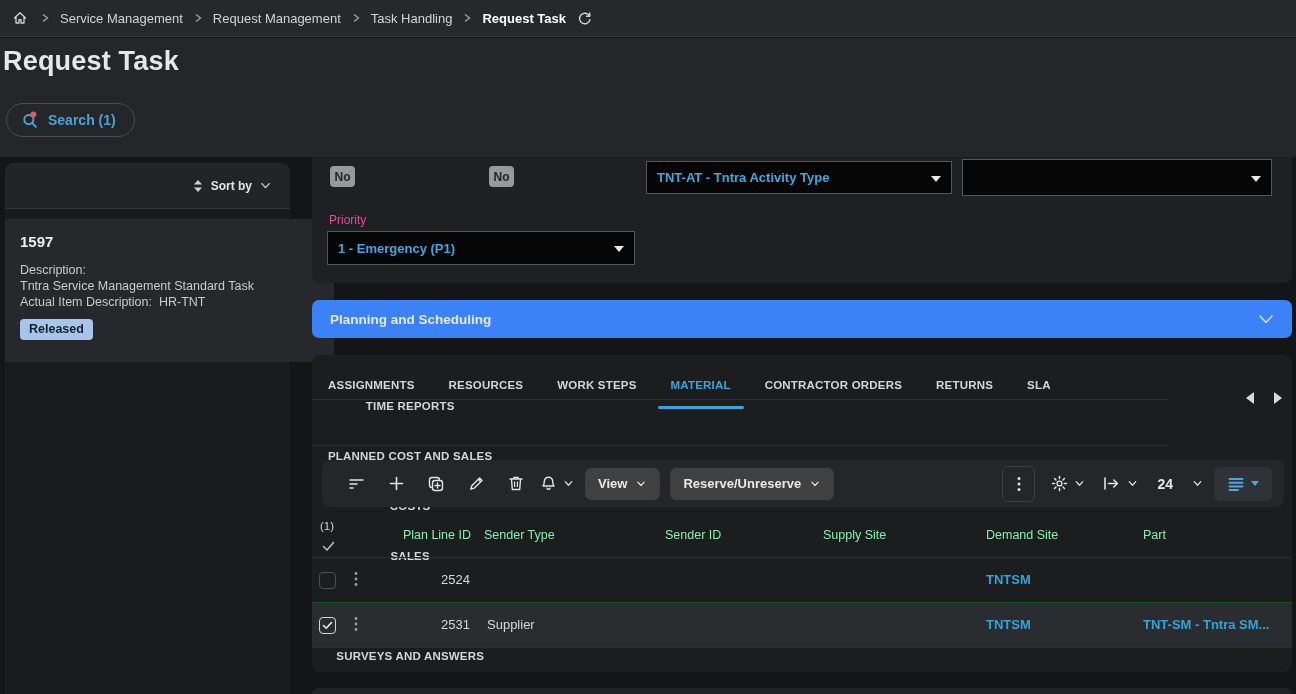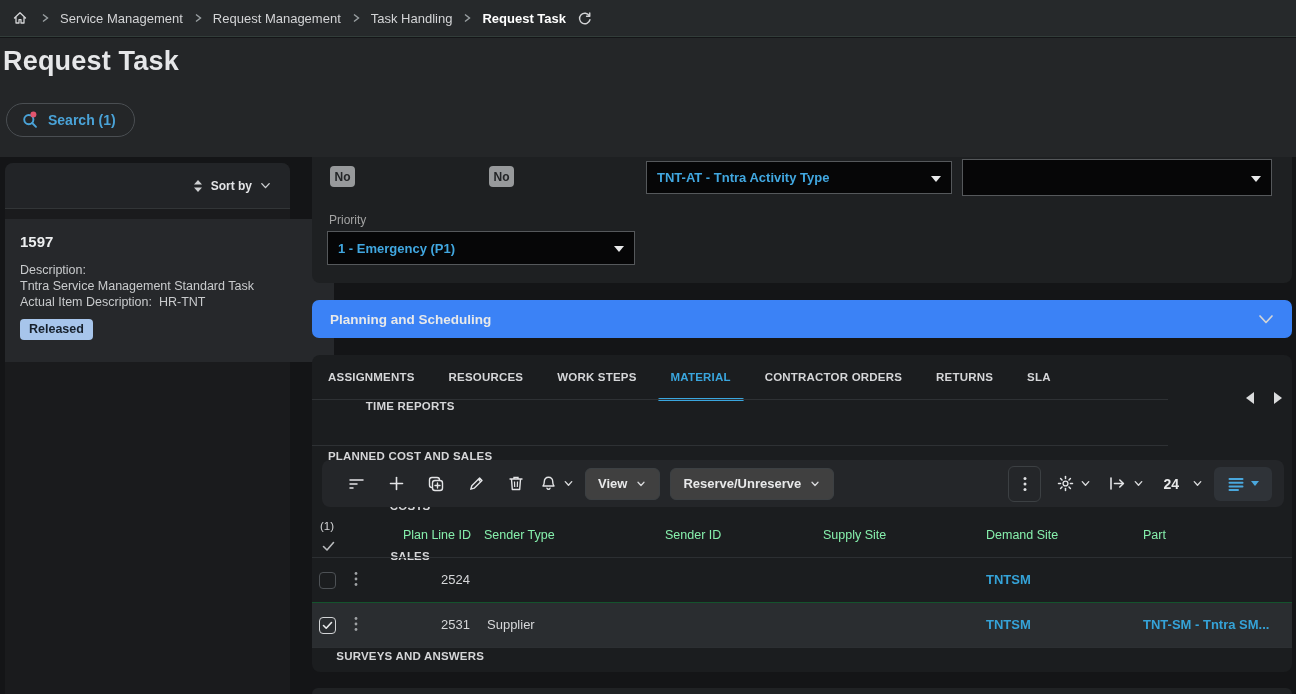--- a/index.html
+++ b/index.html
@@ -36,36 +36,36 @@
   .status-badge { display:inline-block; margin-top:9px; padding:3px 9px 4px; border-radius:4px;
                   background:#a7c5eb; color:#16202c; font-size:12.5px; font-weight:600; }
 
   
   .main { position:absolute; left:312px; top:0; width:980px; height:537px; }
 
   
   .form-card { position:absolute; left:0; top:0; width:980px; height:126px; background:#1e2022; border-radius:0 0 8px 8px; }
   .no-badge { position:absolute; width:25px; height:21px; background:#97999b; color:#232527; font-size:12px; font-weight:700;
               border-radius:4px; display:flex; align-items:center; justify-content:center; cursor:pointer; }
-  .field-label { position:absolute; font-size:12px; color:#a3a3a3; }
+  .field-label { position:absolute; font-size:12px; color:#ec4899; }
   .select { position:absolute; background:#060607; border:1px solid #55585b; display:flex; align-items:center;
             padding:0 26px 0 10px; cursor:pointer; }
   .select .sel-text { font-size:13px; font-weight:600; color:#41a7e0; white-space:nowrap; overflow:hidden; }
   .select .caret { position:absolute; right:10px; top:50%; margin-top:-2px; width:0; height:0;
                    border-left:5px solid transparent; border-right:5px solid transparent; border-top:6px solid #e8e9ea; }
 
   
   .planning-bar { position:absolute; left:0; top:143px; width:980px; height:38px; background:#3b82f6; border-radius:7px;
                   display:flex; align-items:center; justify-content:space-between; padding:0 16px 0 18px; cursor:pointer; }
   .planning-bar span { font-size:13.5px; font-weight:700; color:#e8e9ea; }
 
   
   .data-card { position:absolute; left:0; top:198px; width:980px; height:317px; background:#1b1d1f; border-radius:8px; }
   .tabs-row { position:absolute; left:0; display:flex; align-items:center; gap:34px; padding-left:16px; height:44px; }
-  .tabs-row1 { top:0;align-items:flex-end; }
+  .tabs-row1 { top:8px;align-items:flex-end; }
   .tabs-row2 { top:45px; height:45px; }
   .tab { position:relative; font-size:11.5px; font-weight:700; color:#d5d6d8; letter-spacing:.2px; white-space:nowrap;
          cursor:pointer; height:100%; display:flex; align-items:center; }
   .tab.active { color:#3aa6de; }
   .tab.active::after { content:""; position:absolute; left:-13px; right:-13px; bottom:-2px; height:3px;
                        background:#3aa6de; border-radius:2px; }
   .tabs-divider { position:absolute; left:0; width:856px; height:1px; background:#2e3134; }
   .div1 { top:44px; } .div2 { top:90px; }
   .tab-arrows { position:absolute; right:10px; top:37px; display:flex; gap:20px; }
   .tri { width:0; height:0; cursor:pointer; }
@@ -78,21 +78,21 @@
   .tool-ic { width:40px; height:32px; display:flex; align-items:center; justify-content:center; background:none; border:none; cursor:pointer; }
   .tool-group { display:flex; align-items:center; cursor:pointer; }
   .tool-btn { height:32px; display:flex; align-items:center; gap:8px; padding:0 12px; margin-left:10px;
               background:#404040; border:1px solid #3c4043; border-radius:6px; cursor:pointer; }
   .tool-btn span { font-size:13px; font-weight:600; color:#e8e9ea; }
   .chev { width:0; height:0; border-left:4.5px solid transparent; border-right:4.5px solid transparent; border-top:5px solid #d7d8da; }
   .chev-svg { margin-left:5px; }
   .spacer { flex:1; }
   .kebab-btn { width:33px; height:36px; background:transparent; border:1px solid #3c4043; border-radius:6px;
                display:flex; align-items:center; justify-content:center; cursor:pointer; margin-right:8px; }
-  .count-group { display:flex; align-items:center; gap:12px; margin:0 10px; cursor:pointer; }
+  .count-group { display:flex; align-items:center; gap:18px; margin:0 10px; cursor:pointer; }
   .count-group span { font-size:14px; font-weight:700; color:#e8e9ea; }
   .viewmode-btn { width:58px; height:34px; background:#2f3338; border:none; border-radius:6px;
                   display:flex; align-items:center; justify-content:center; gap:7px; cursor:pointer; }
   .viewmode-btn .chev { border-top-color:#4aa8dd; }
 
   
   .thead { position:absolute; left:0; top:160px; width:980px; height:43px; border-bottom:1px solid #2c2f32; }
   .th { position:absolute; top:13px; font-size:12.5px; color:#86efac; white-space:nowrap; }
   .sel-count { position:absolute; left:8px; top:5px; font-size:11.5px; color:#d2d3d5; }
   .sel-check { position:absolute; left:10px; top:23px; }

